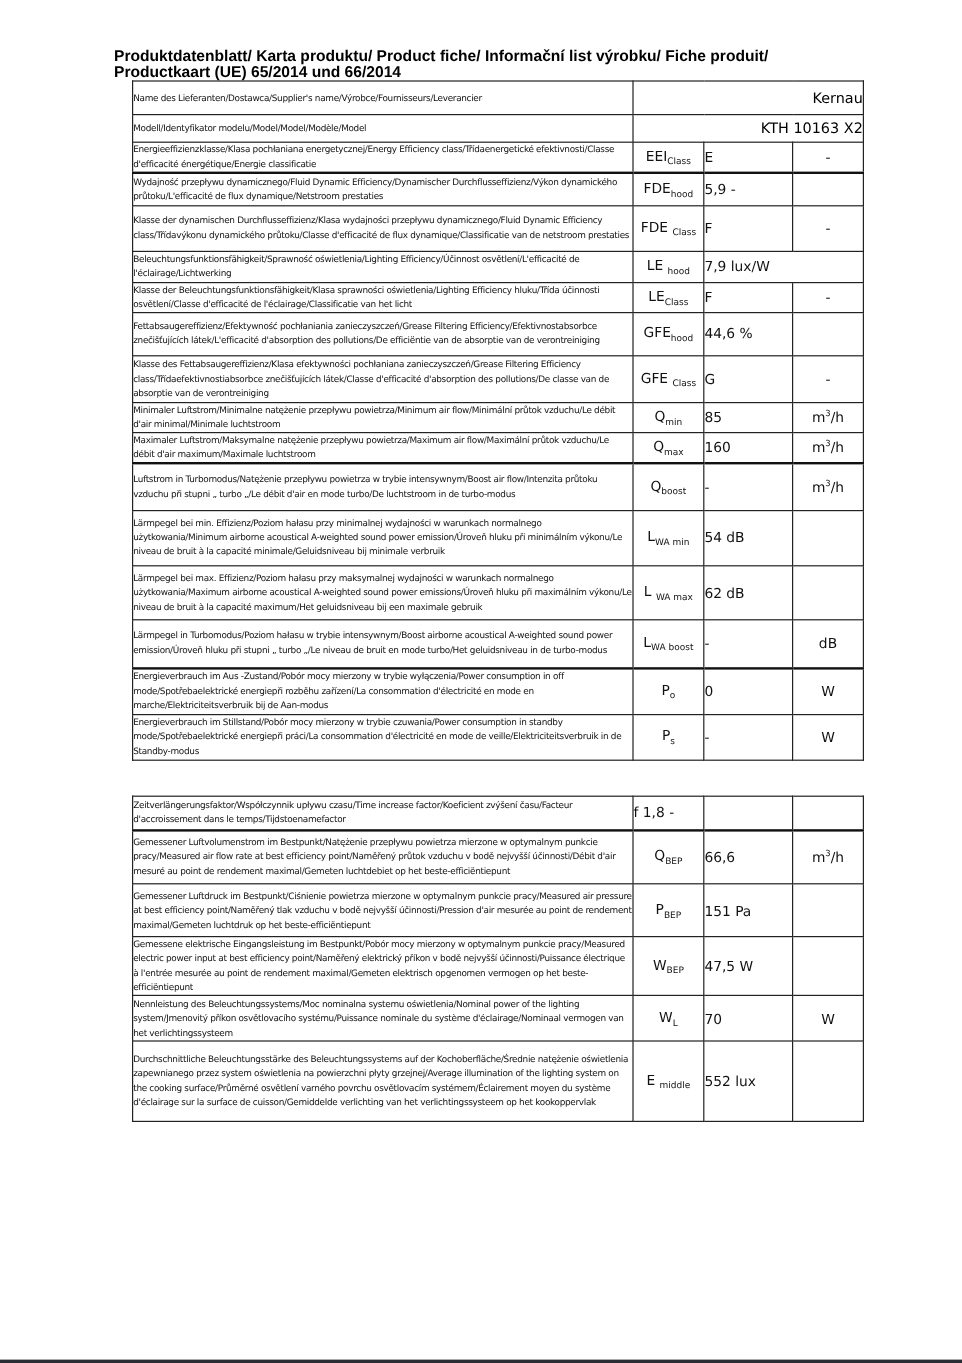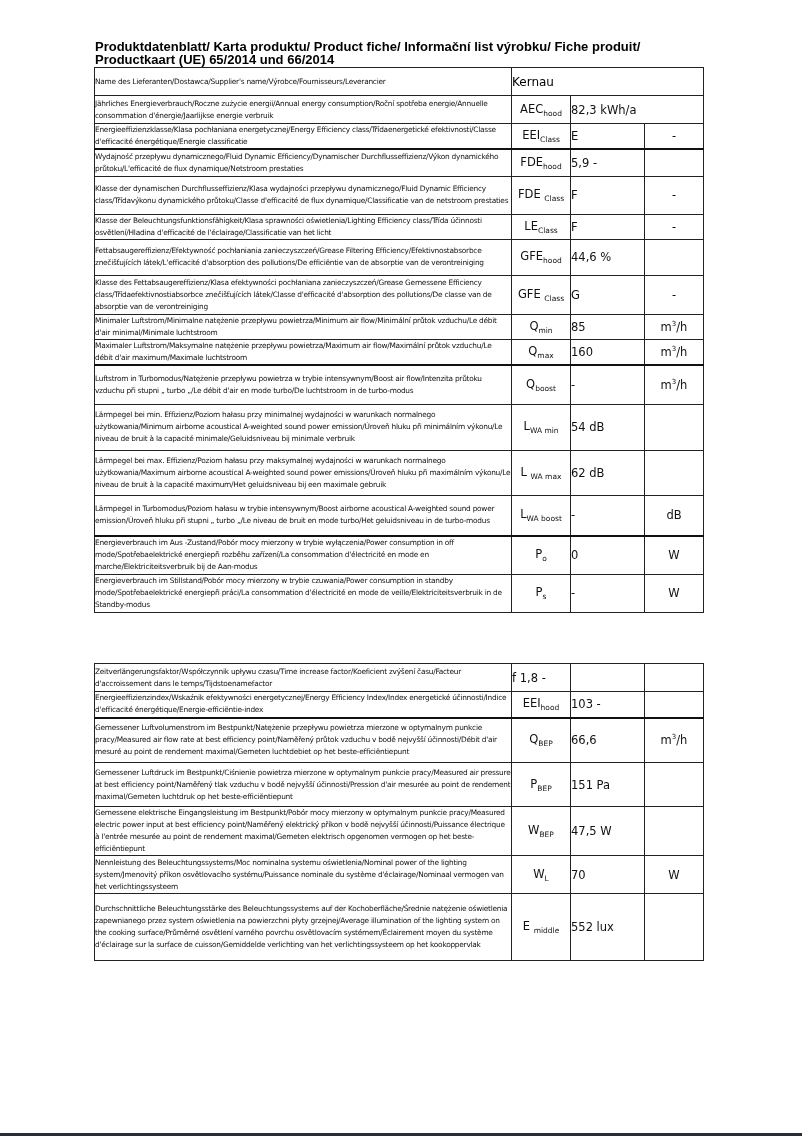--- a/index.html
+++ b/index.html
@@ -1,24 +1,24 @@
 <!DOCTYPE html>
 <html><head>
 <meta charset="utf-8">
 <style>
   html, body { margin:0; padding:0; background:#ffffff; }
   body { width:802px; height:1136px; position:relative; overflow:hidden; font-family:"Liberation Sans", sans-serif; color:#000; }
   .title { position:absolute; left:95px; top:40px; width:600px; font-family:"Liberation Sans", sans-serif; font-weight:bold; font-size:13px; line-height:13px; }
-  table.sheet { position:absolute; left:94px; border-collapse:collapse; table-layout:fixed; }
+  table.sheet { position:absolute; left:110px; border-collapse:collapse; table-layout:fixed; }
   table.sheet td { border:1px solid #222; padding:0; vertical-align:middle; }
   td.desc { font-family:"DejaVu Sans", sans-serif; font-size:7.4px; line-height:12px; padding-left:1px; letter-spacing:-0.25px; color:#111; }
   td.sym, td.val, td.unit { text-align:center; font-family:"DejaVu Sans", sans-serif; font-size:11.5px; color:#111; }
   td.sym sub { font-size:7.5px; vertical-align:-3px; }
   td.val { text-align:left; padding-left:22px; }
-  td.wide { text-align:left; font-family:"DejaVu Sans", sans-serif; font-size:12px; }
+  td.wide { text-align:right; font-family:"DejaVu Sans", sans-serif; font-size:12px; }
   td.unit sup { font-size:7px; vertical-align:5px; }
   tr.thick td { border-top:2px solid #111;margin-left:21px; }
   .bottombar { position:absolute; left:0; bottom:0; width:802px; height:3px; background:#2a2d33; }
 </style>
 </head>
 <body>
 
 <div class="title">Produktdatenblatt/ Karta produktu/ Product fiche/ Informační list výrobku/ Fiche produit/ Productkaart  (UE) 65/2014 und 66/2014</div>
 
 <table class="sheet" style="top:67px;">
@@ -26,57 +26,61 @@
       <col style="width:417px">
       <col style="width:59px">
       <col style="width:74px">
       <col style="width:59px">
     </colgroup>
   <tbody>
       <tr style="height:28px">
     <td class="desc">Name des Lieferanten/Dostawca/Supplier's name/Výrobce/Fournisseurs/Leverancier</td>
     <td class="wide" colspan="3">Kernau</td>
   </tr>
-  <tr style="height:28px">
-    <td class="desc">Jährliches Energieverbrauch/Roczne zużycie energii/Annual energy consumption/Roční spotřeba energie/Annuelle consommation d'énergie/Jaarlijkse energie verbruik</td>
-    <td class="sym"><span>AEC</span><sub>hood</sub></td>
-    <td class="val" colspan="2">82,3 kWh/a</td>
+  <tr style="height:23px">
+    <td class="desc">Modell/Identyfikator modelu/Model/Model/Modèle/Model</td>
+    <td class="wide" colspan="3">KTH 10163 X2</td>
   </tr>
   <tr style="height:24px">
     <td class="desc">Energieeffizienzklasse/Klasa pochłaniana energetycznej/Energy Efficiency class/Třídaenergetické efektivnosti/Classe d'efficacité énergétique/Energie classificatie</td>
     <td class="sym"><span>EEI</span><sub>Class</sub></td>
     <td class="val">E</td>
     <td class="unit">-</td>
   </tr>
   <tr class="thick" style="height:27px">
     <td class="desc">Wydajność przepływu dynamicznego/Fluid Dynamic Efficiency/Dynamischer Durchflusseffizienz/Výkon dynamického průtoku/L'efficacité de flux dynamique/Netstroom prestaties</td>
     <td class="sym"><span>FDE</span><sub>hood</sub></td>
     <td class="val">5,9 -</td>
     <td class="unit"></td>
   </tr>
   <tr style="height:38px">
     <td class="desc">Klasse der dynamischen Durchflusseffizienz/Klasa wydajności przepływu dynamicznego/Fluid Dynamic Efficiency class/Třídavýkonu dynamického průtoku/Classe d'efficacité de flux dynamique/Classificatie van de netstroom prestaties</td>
     <td class="sym"><span>FDE </span><sub>Class</sub></td>
     <td class="val">F</td>
     <td class="unit">-</td>
   </tr>
+  <tr style="height:26px">
+    <td class="desc">Beleuchtungsfunktionsfähigkeit/Sprawność oświetlenia/Lighting Efficiency/Účinnost osvětlení/L'efficacité de l'éclairage/Lichtwerking</td>
+    <td class="sym"><span>LE </span><sub>hood</sub></td>
+    <td class="val" colspan="2">7,9 lux/W</td>
+  </tr>
   <tr style="height:25px">
-    <td class="desc">Klasse der Beleuchtungsfunktionsfähigkeit/Klasa sprawności oświetlenia/Lighting Efficiency class/Třída účinnosti osvětlení/Hladina d'efficacité de l'éclairage/Classificatie van het licht</td>
+    <td class="desc">Klasse der Beleuchtungsfunktionsfähigkeit/Klasa sprawności oświetlenia/Lighting Efficiency hluku/Třída účinnosti osvětlení/Classe d'efficacité de l'éclairage/Classificatie van het licht</td>
     <td class="sym"><span>LE</span><sub>Class</sub></td>
     <td class="val">F</td>
     <td class="unit">-</td>
   </tr>
   <tr style="height:36px">
     <td class="desc">Fettabsaugereffizienz/Efektywność pochłaniania zanieczyszczeń/Grease Filtering Efficiency/Efektivnostabsorbce znečišťujících látek/L'efficacité d'absorption des pollutions/De efficiëntie van de absorptie van de verontreiniging</td>
     <td class="sym"><span>GFE</span><sub>hood</sub></td>
     <td class="val">44,6 %</td>
     <td class="unit"></td>
   </tr>
   <tr style="height:39px">
-    <td class="desc">Klasse des Fettabsaugereffizienz/Klasa efektywności pochłaniana zanieczyszczeń/Grease Gemessene Efficiency class/Třídaefektivnostiabsorbce znečišťujících látek/Classe d'efficacité d'absorption des pollutions/De classe van de absorptie van de verontreiniging</td>
+    <td class="desc">Klasse des Fettabsaugereffizienz/Klasa efektywności pochłaniana zanieczyszczeń/Grease Filtering Efficiency class/Třídaefektivnostiabsorbce znečišťujících látek/Classe d'efficacité d'absorption des pollutions/De classe van de absorptie van de verontreiniging</td>
     <td class="sym"><span>GFE </span><sub>Class</sub></td>
     <td class="val">G</td>
     <td class="unit">-</td>
   </tr>
   <tr style="height:25px">
     <td class="desc">Minimaler Luftstrom/Minimalne natężenie przepływu powietrza/Minimum air flow/Minimální průtok vzduchu/Le débit d'air minimal/Minimale luchtstroom</td>
     <td class="sym"><span>Q</span><sub>min</sub></td>
     <td class="val">85</td>
     <td class="unit">m<sup>3</sup>/h</td>
   </tr>
@@ -132,26 +136,20 @@
       <col style="width:74px">
       <col style="width:59px">
     </colgroup>
   <tbody>
       <tr style="height:28px">
     <td class="desc">Zeitverlängerungsfaktor/Współczynnik upływu czasu/Time increase factor/Koeficient zvýšení času/Facteur d'accroissement dans le temps/Tijdstoenamefactor</td>
     <td class="sym" style="text-align:left;padding-right:4px">f 1,8 -</td>
     <td class="val"></td>
     <td class="unit"></td>
   </tr>
-  <tr style="height:26px">
-    <td class="desc">Energieeffizienzindex/Wskaźnik efektywności energetycznej/Energy Efficiency Index/Index energetické účinnosti/Indice d'efficacité énergétique/Energie-efficiëntie-index</td>
-    <td class="sym"><span>EEI</span><sub>hood</sub></td>
-    <td class="val">103 -</td>
-    <td class="unit"></td>
-  </tr>
   <tr class="thick" style="height:45px">
     <td class="desc">Gemessener Luftvolumenstrom im Bestpunkt/Natężenie przepływu powietrza mierzone w optymalnym punkcie pracy/Measured air flow rate at best efficiency point/Naměřený průtok vzduchu v bodě nejvyšší účinnosti/Débit d'air mesuré au point de rendement maximal/Gemeten luchtdebiet op het beste-efficiëntiepunt</td>
     <td class="sym"><span>Q</span><sub>BEP</sub></td>
     <td class="val">66,6</td>
     <td class="unit">m<sup>3</sup>/h</td>
   </tr>
   <tr style="height:44px">
     <td class="desc">Gemessener Luftdruck im Bestpunkt/Ciśnienie powietrza mierzone w optymalnym punkcie pracy/Measured air pressure at best efficiency point/Naměřený tlak vzduchu v bodě nejvyšší účinnosti/Pression d'air mesurée au point de rendement maximal/Gemeten luchtdruk op het beste-efficiëntiepunt</td>
     <td class="sym"><span>P</span><sub>BEP</sub></td>
     <td class="val">151 Pa</td>

